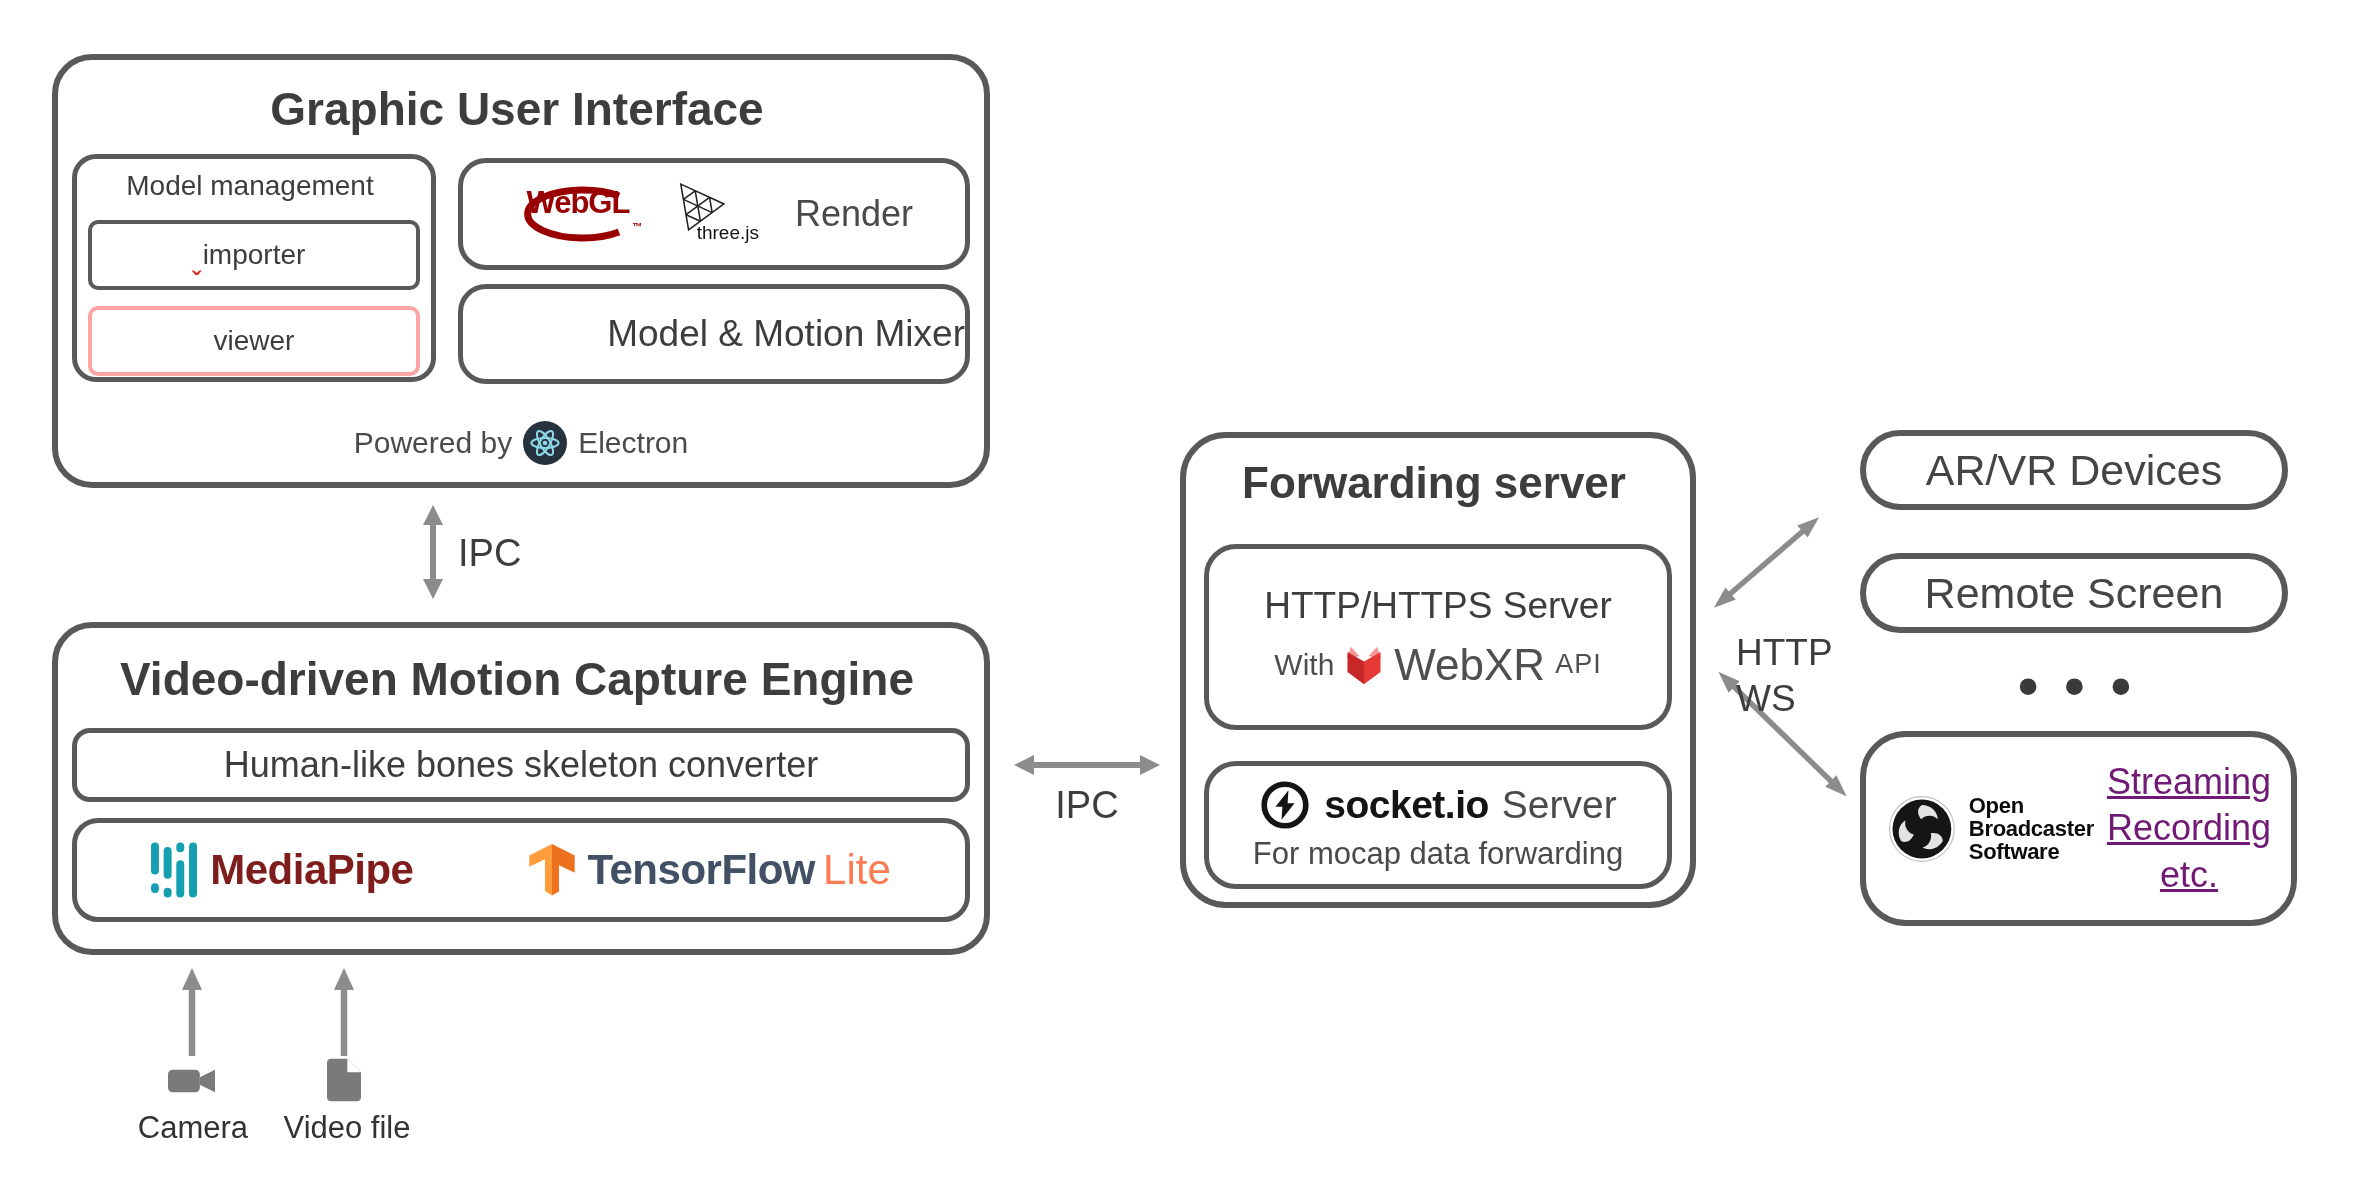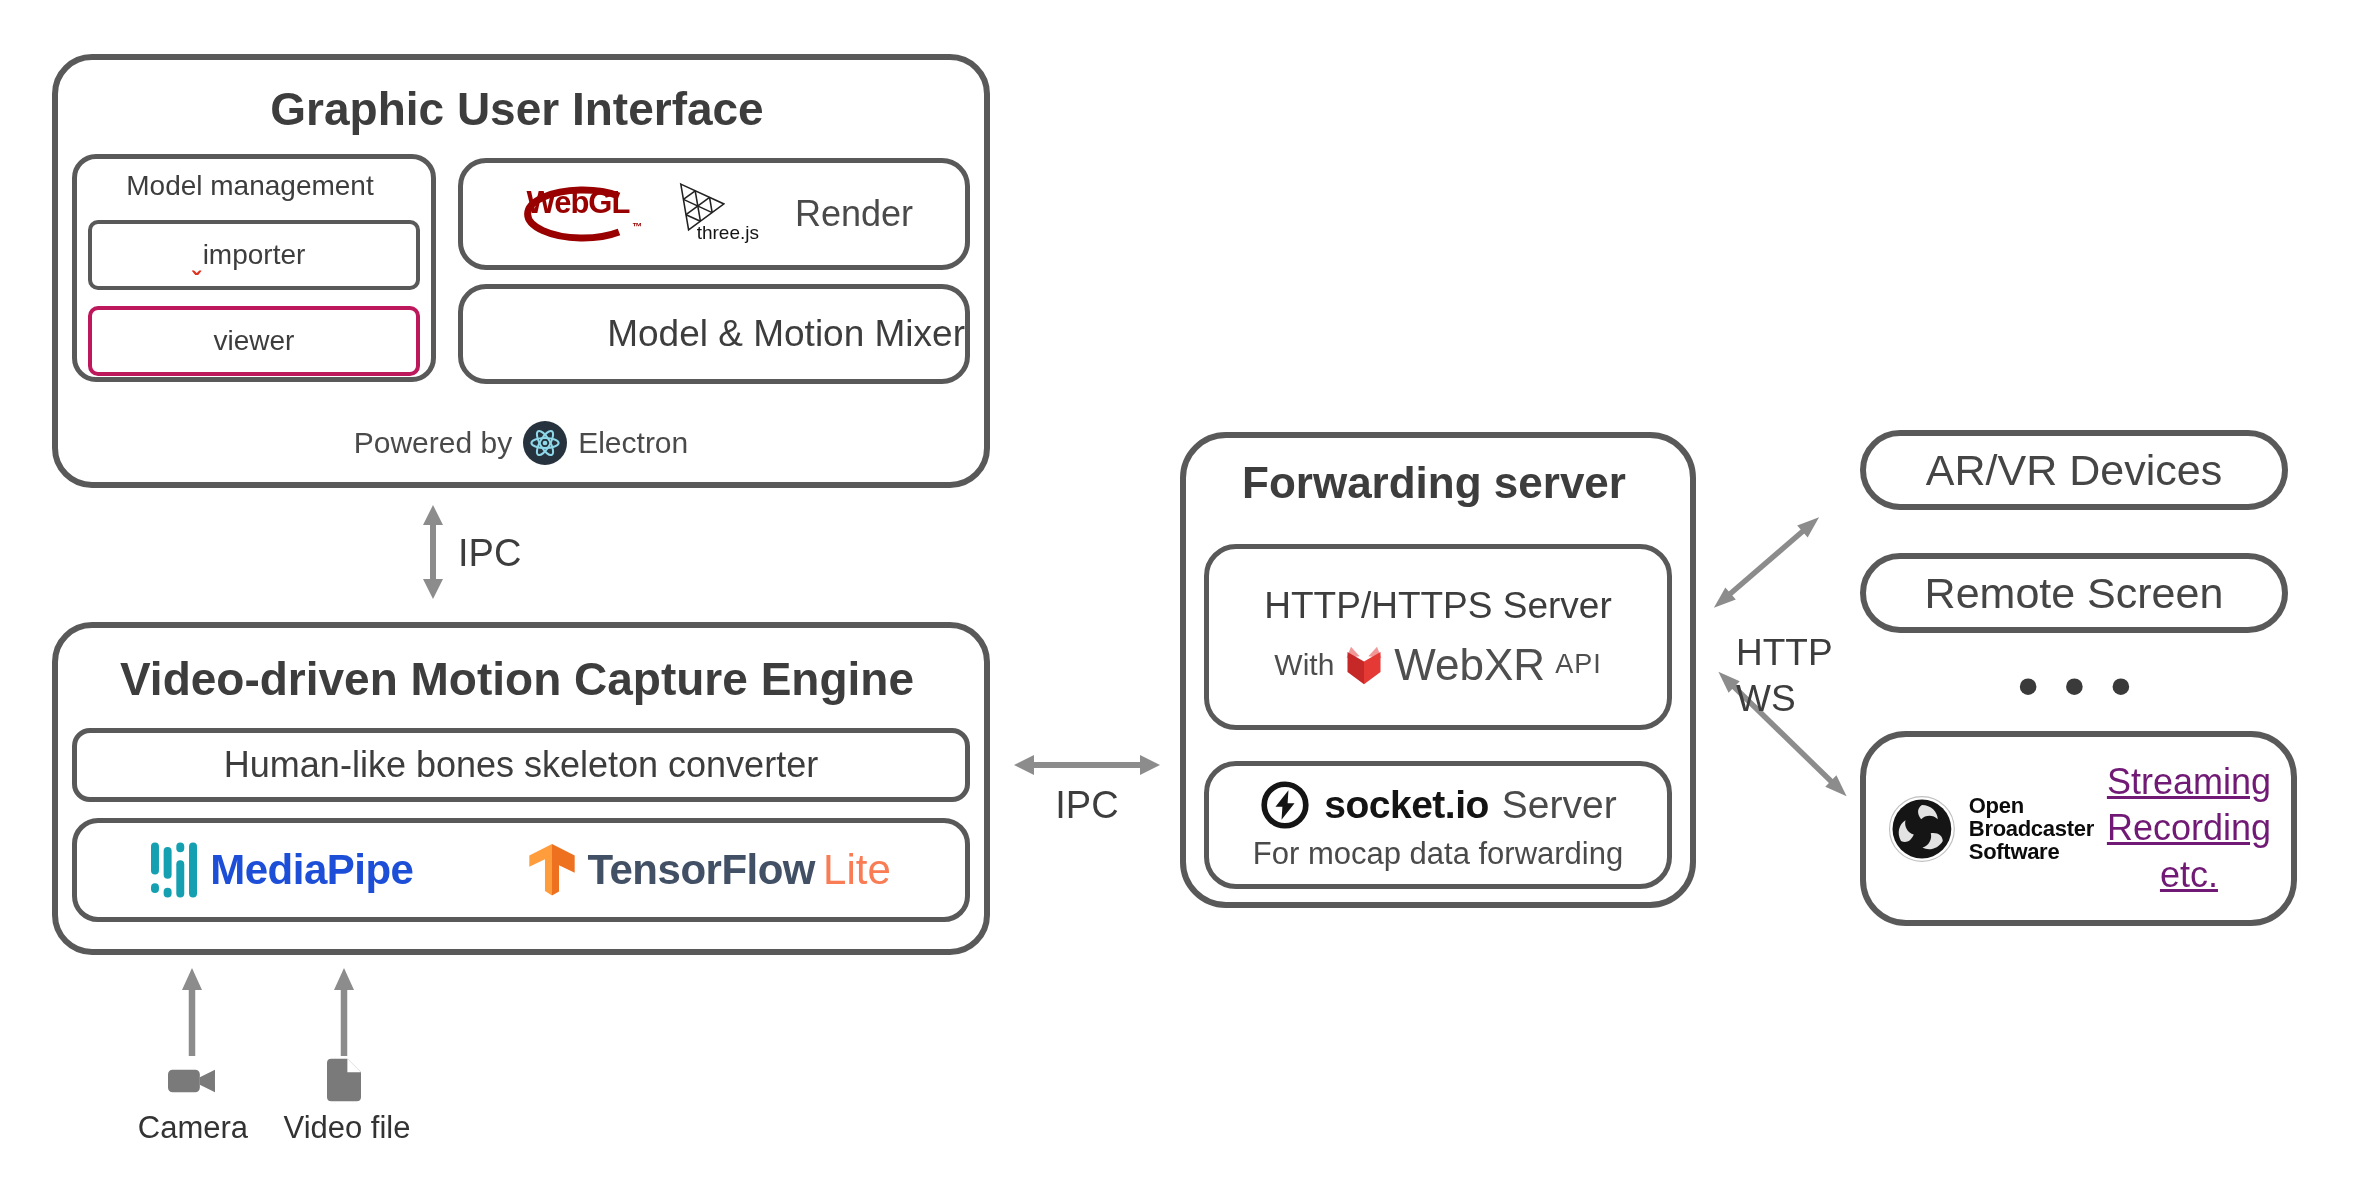--- a/index.html
+++ b/index.html
@@ -9,21 +9,21 @@
   .b5{border-width:5px;}
   .flexc{display:flex;align-items:center;justify-content:center;}
   .box-title{position:absolute;left:0;right:8px;text-align:center;font-weight:600;color:#3d3d3d;}
 
   
   #gui-box{left:52px;top:54px;width:938px;height:434px;}
   #gui-title{top:22px;font-size:46px;}
   #mm-box{left:72px;top:154px;width:364px;height:228px;border-radius:24px;}
   #mm-title{top:11px;font-size:28px;font-weight:400;}
   #importer-box{position:absolute;left:11px;right:11px;top:61px;height:70px;border:4px solid #595959;border-radius:10px;box-sizing:border-box;font-size:28px;}
-  #viewer-box{position:absolute;left:11px;right:11px;top:147px;height:70px;border:4px solid #be185d;border-radius:10px;box-sizing:border-box;font-size:28px;}
+  #viewer-box{position:absolute;left:11px;right:11px;top:147px;height:70px;border:4px solid #fca5a5;border-radius:10px;box-sizing:border-box;font-size:28px;}
   .spell-mark{position:absolute;left:calc(50% - 62px);bottom:-2px;color:#e0301e;font-size:26px;line-height:14px;font-weight:700;}
   #render-box{left:458px;top:158px;width:512px;height:112px;border-radius:28px;gap:14px;}
   #mixer-box{left:458px;top:284px;width:512px;height:100px;border-radius:28px;font-size:37px;justify-content:flex-end;}
   #render-label{font-size:36px;color:#4a4a4a;margin-left:22px;}
   .webgl-logo{position:relative;width:126px;height:58px;flex:0 0 auto;}
   .webgl-logo svg{position:absolute;inset:0;}
   .webgl-text{position:absolute;inset:0;display:flex;align-items:center;justify-content:center;
               font-size:31px;font-weight:700;color:#990000;letter-spacing:-1px;flex-direction:column;}
   .webgl-tm{font-size:10px;align-self:flex-end;margin-bottom:12px;}
   .threejs-logo{display:flex;flex-direction:column;align-items:flex-end;width:104px;margin-top:-4px;}
@@ -41,21 +41,21 @@
   #arrow-a{position:absolute;left:1713px;top:515px;}
   #arrow-b{position:absolute;left:1717px;top:670px;}
   #httpws-label{position:absolute;left:1736px;top:630px;font-size:37px;line-height:46px;color:#3d3d3d;}
 
   
   #engine-box{left:52px;top:622px;width:938px;height:333px;}
   #engine-title{top:24px;font-size:46px;}
   #converter-box{left:72px;top:728px;width:898px;height:74px;border-radius:18px;font-size:36px;}
   #logos-box{left:72px;top:818px;width:898px;height:104px;border-radius:26px;gap:112px;}
   .mp-group{display:flex;align-items:center;gap:13px;}
-  .mp-text{font-size:42px;font-weight:700;color:#1d4ed8;letter-spacing:-0.5px;}
+  .mp-text{font-size:42px;font-weight:700;color:#7f1d1d;letter-spacing:-0.5px;}
   .tf-group{display:flex;align-items:center;gap:8px;}
   .tf-text{font-size:42px;font-weight:700;color:#425066;letter-spacing:-0.5px;}
   .tf-lite{font-size:42px;font-weight:400;color:#f97c54;}
 
   
   .src-arrow{position:absolute;}
   #camera-icon{position:absolute;left:168px;top:1064px;}
   #file-icon{position:absolute;left:327px;top:1058px;}
   .src-label{position:absolute;font-size:31px;color:#333;text-align:center;}
   #camera-label{left:118px;top:1110px;width:150px;}

